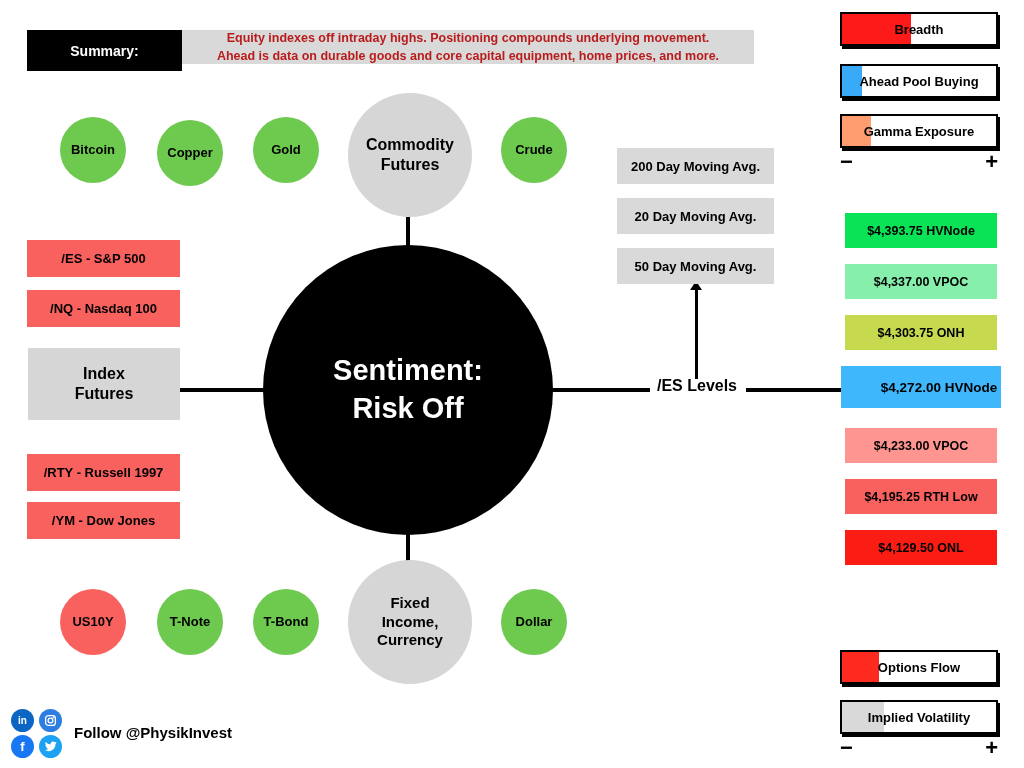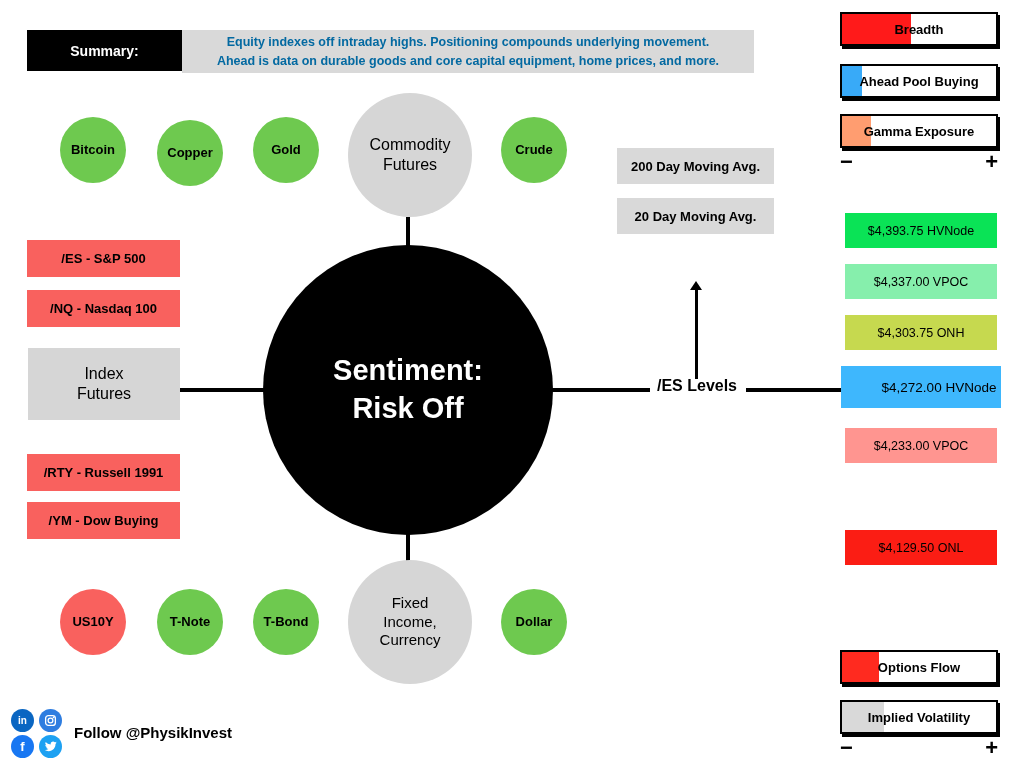--- a/index.html
+++ b/index.html
@@ -6,45 +6,45 @@
   html,body { background:#fff; }
   body { font-family:"Liberation Sans", sans-serif; color:#000; }
   .canvas { position:relative; width:1024px; height:768px; background:#fff; overflow:hidden; }
   .abs { position:absolute; }
   .cf { display:flex; align-items:center; justify-content:center; text-align:center; }
   .pre { white-space:pre-line; }
   .circle { border-radius:50%; }
 
   .summary-label { left:27px; top:30px; width:155px; height:41px; background:#000; color:#fff;
                    font-weight:bold; font-size:14px; }
-  .summary-text  { left:182px; top:30px; width:572px; height:43px; background:#d9d9d9;
-                   font-weight:bold; font-size:12.5px; line-height:1.45; color:#0369a1; }
-
-  .hub { background:#d6d6d6; font-weight:normal; line-height:1.25; }
+  .summary-text  { left:182px; top:30px; width:572px; height:34px; background:#d9d9d9;
+                   font-weight:bold; font-size:12.5px; line-height:1.45; color:#b91c1c; }
+
+  .hub { background:#d6d6d6; font-weight:bold; line-height:1.25; }
   .center-circle { left:263px; top:245px; width:290px; height:290px; background:#000; color:#fff;
                    font-weight:bold; font-size:29px; line-height:1.3; }
 
   .sat { width:66px; height:66px; font-weight:bold; font-size:13px; line-height:1.2; }
   .redbox { left:27px; width:153px; height:37px; font-weight:bold; font-size:13px; }
 
   .line { background:#000; }
   .arrowhead { width:0; height:0; border-left:6px solid transparent; border-right:6px solid transparent;
                border-bottom:9px solid #000; }
   .es-label { left:648px; top:377px; width:98px; font-weight:bold; font-size:16px; }
 
   .ma-box { left:617px; width:157px; height:36px; background:#d9d9d9; font-weight:bold; font-size:13px; }
 
   .gauge { left:840px; width:158px; height:34px; background:#fff; border:2px solid #000;
            box-shadow:2px 3px 0 #000; font-weight:bold; font-size:13px; }
   .gauge .fill { position:absolute; left:0; top:0; bottom:0; }
   .gauge .glabel { position:relative; z-index:1; }
   .pm { left:840px; width:158px; display:flex; justify-content:space-between;
         font-weight:bold; font-size:22px; line-height:1; }
 
-  .level { left:845px; width:152px; height:35px; font-weight:normal; font-size:12.5px; }
+  .level { left:845px; width:152px; height:35px; font-weight:bold; font-size:12.5px; }
   .level-hl { left:841px !important; width:160px !important; height:42px !important; font-size:13.5px !important; }
 
   .social { width:23px; height:23px; color:#fff; font-weight:bold;justify-content:center; }
   .follow { left:74px; top:724px; font-weight:bold; font-size:15px; }
 </style>
 </head>
 <body>
 
 <div class="canvas">
 
@@ -86,24 +86,24 @@
     <span class="pre">Index
 Futures</span>
   </div>
   <div class="abs cf redbox" style="top: 240px; background-color: rgb(249, 97, 94);">
     <span>/ES - S&amp;P 500</span>
   </div>
   <div class="abs cf redbox" style="top: 290px; background-color: rgb(249, 97, 94);">
     <span>/NQ - Nasdaq 100</span>
   </div>
   <div class="abs cf redbox" style="top: 454px; background-color: rgb(249, 97, 94);">
-    <span>/RTY - Russell 1991</span>
+    <span>/RTY - Russell 1997</span>
   </div>
   <div class="abs cf redbox" style="top: 502px; background-color: rgb(249, 97, 94);">
-    <span>/YM - Dow Buying</span>
+    <span>/YM - Dow Jones</span>
   </div>
 
   <div class="abs circle hub cf pre" style="left:348px;top:560px;width:124px;height:124px;font-size:15px">
     <span class="pre">Fixed
 Income,
 Currency</span>
   </div>
   <div class="abs circle sat cf" style="left: 60px; top: 589px; background-color: rgb(249, 97, 94);">
     <span>US10Y</span>
   </div>
@@ -117,35 +117,41 @@
     <span>Dollar</span>
   </div>
 
   <div class="abs cf es-label">/ES Levels</div>
   <div class="abs cf ma-box" style="top:148px">
     <span>200 Day Moving Avg.</span>
   </div>
   <div class="abs cf ma-box" style="top:198px">
     <span>20 Day Moving Avg.</span>
   </div>
+  <div class="abs cf ma-box" style="top:248px">
+    <span>50 Day Moving Avg.</span>
+  </div>
 
   <div class="abs cf level" style="top: 213px; background-color: rgb(10, 227, 86);">
     <span>$4,393.75 HVNode</span>
   </div>
   <div class="abs cf level" style="top: 264px; background-color: #86efac;">
     <span>$4,337.00 VPOC</span>
   </div>
   <div class="abs cf level" style="top: 315px; background-color: rgb(198, 217, 79);">
     <span>$4,303.75 ONH</span>
   </div>
   <div class="abs cf level level-hl" style="top: 366px; background-color: rgb(62, 183, 253); padding-left: 36px;">
     <span>$4,272.00 HVNode</span>
   </div>
   <div class="abs cf level" style="top: 428px; background-color: rgb(255, 149, 144);">
     <span>$4,233.00 VPOC</span>
+  </div>
+  <div class="abs cf level" style="top: 479px; background-color: rgb(249, 97, 94);">
+    <span>$4,195.25 RTH Low</span>
   </div>
   <div class="abs cf level" style="top: 530px; background-color: rgb(251, 29, 20);">
     <span>$4,129.50 ONL</span>
   </div>
 
   <div class="abs cf gauge" style="top:12px">
     <div class="fill" style="background-color: rgb(255, 26, 26); width: 45%;"></div>
     <span class="glabel">Breadth</span>
   </div>
   <div class="abs cf gauge" style="top:64px">

